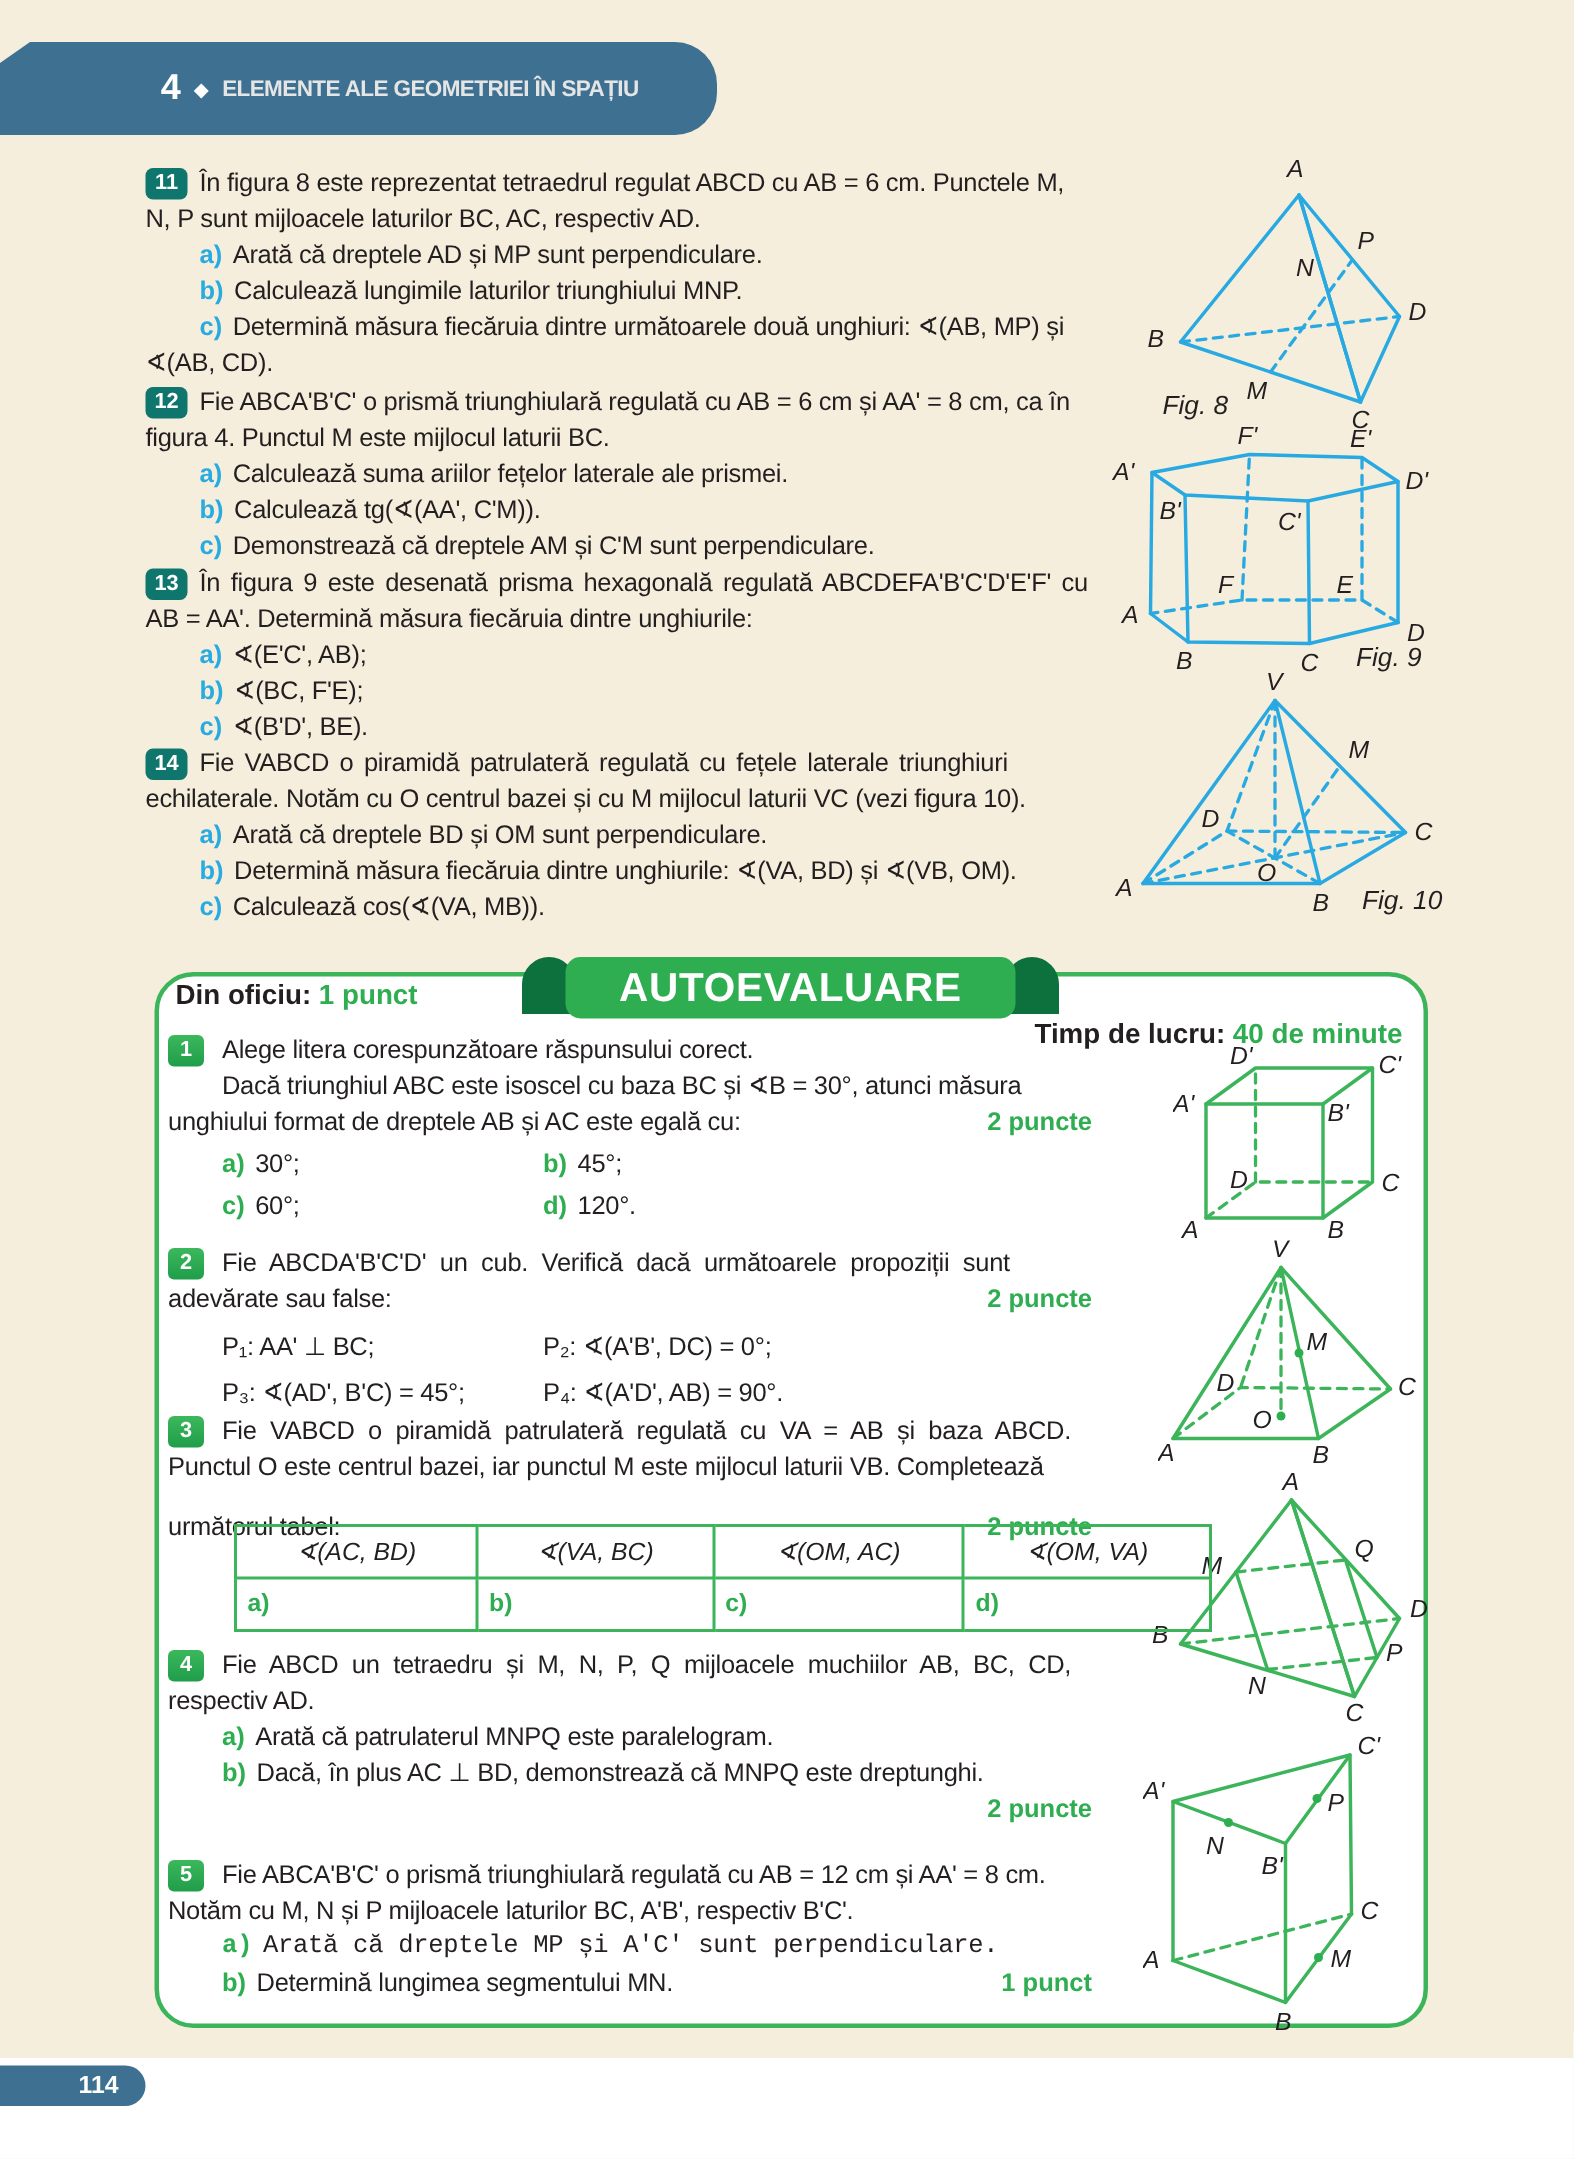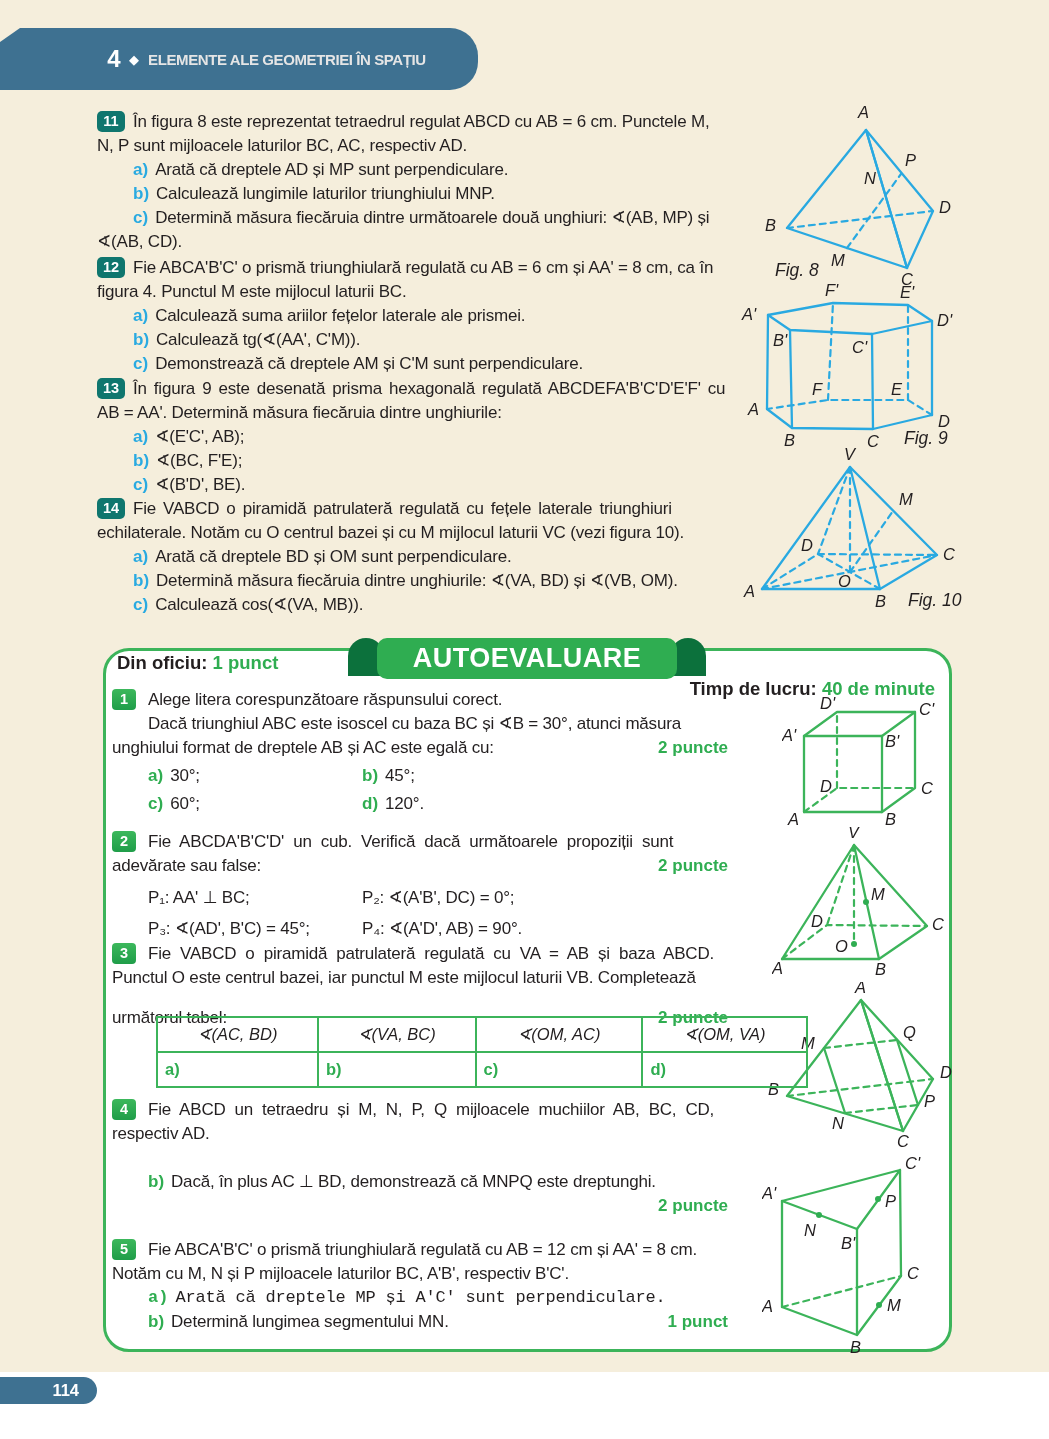--- a/index.html
+++ b/index.html
@@ -165,20 +165,21 @@
       <td>b)</td>
       <td>c)</td>
       <td>d)</td>
     </tr>
   </tbody>
     </table>
 
   <div class="gex" style="top:1098px;height:118px;">
     <div class="row" style="top:0;"><span class="gbadge">4</span><span class="t just2">Fie ABCD un tetraedru și M, N, P, Q mijloacele muchiilor AB, BC, CD,</span></div>
     <div class="row" style="top:24px;"><span class="t">respectiv AD.</span></div>
+    <div class="row" style="top:48px;left:36px;"><span class="glbl">a)</span><span class="t">Arată că patrulaterul MNPQ este paralelogram.</span></div>
     <div class="row" style="top:72px;left:36px;"><span class="glbl">b)</span><span class="t">Dacă, în plus AC ⊥ BD, demonstrează că MNPQ este dreptunghi.</span></div>
     <div class="row" style="top:96px;width:616px;">
         <span class="pts">2 puncte</span>
       </div>
   </div>
 
   <div class="gex" style="top:1238px;height:100px;">
     <div class="row" style="top:0;"><span class="gbadge">5</span><span class="t">Fie ABCA'B'C' o prismă triunghiulară regulată cu AB = 12 cm și AA' = 8 cm.</span></div>
     <div class="row" style="top:24px;"><span class="t">Notăm cu M, N și P mijloacele laturilor BC, A'B', respectiv B'C'.</span></div>
     <div class="row" style="top:48px;left:36px;font-family:Liberation Mono, monospace;"><span class="glbl">a)</span><span class="t">Arată că dreptele MP și A'C' sunt perpendiculare.</span></div>

